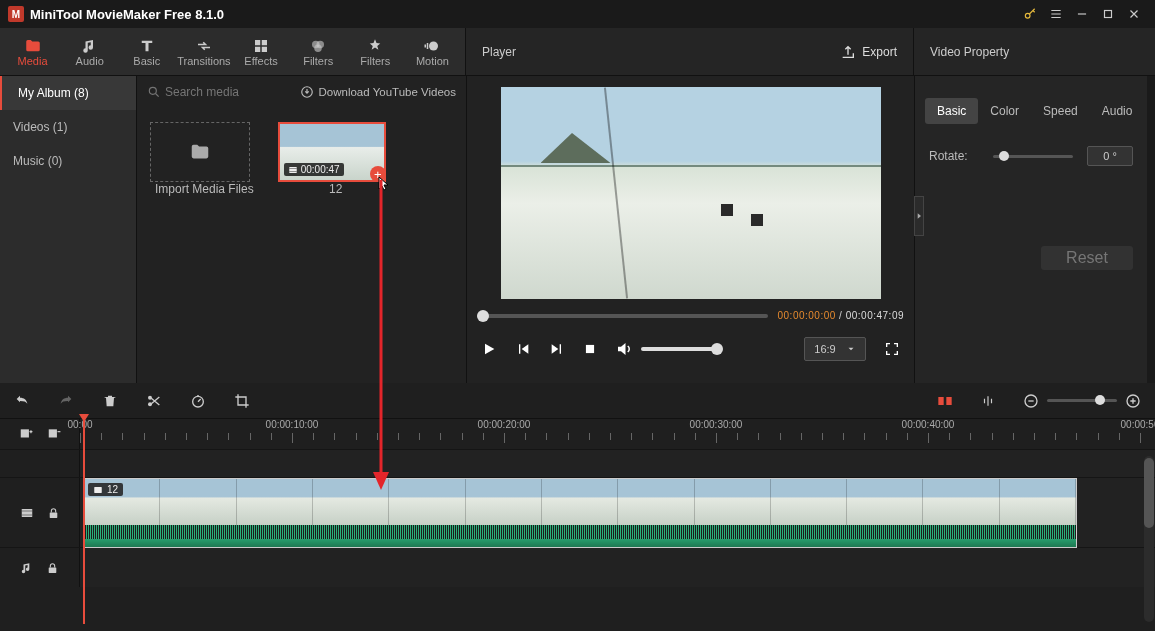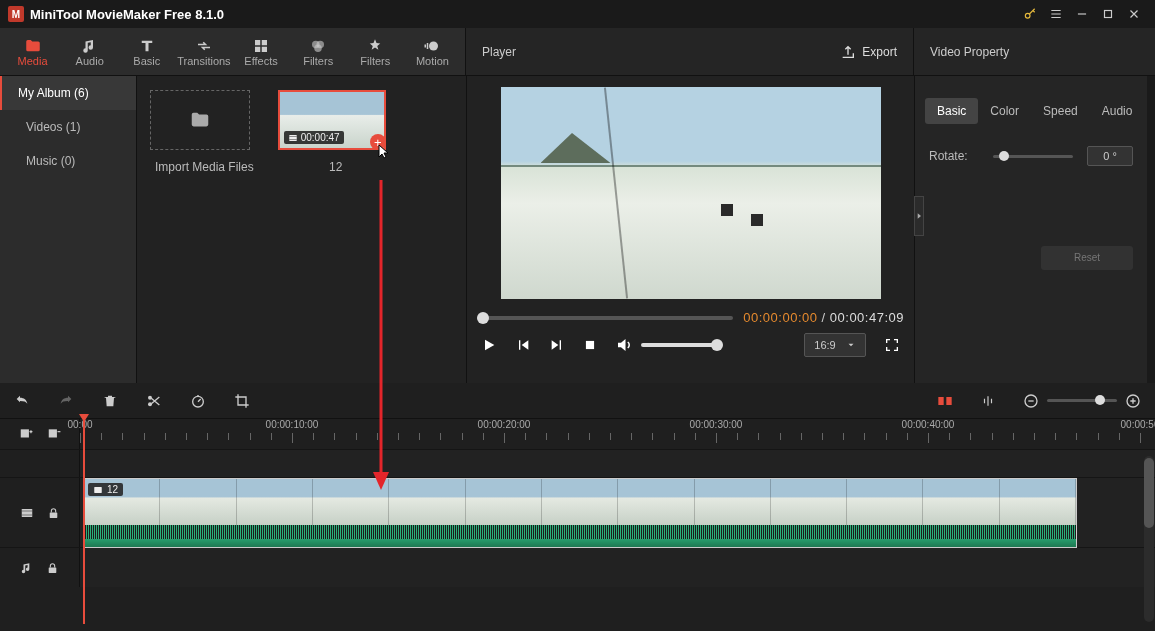--- a/index.html
+++ b/index.html
@@ -20,66 +20,66 @@
   .tool-tab.active .lbl{color:#e74c3c;}
   .tool-tab svg{width:18px;height:18px;}
   .panel-head{flex:1;display:flex;align-items:center;padding:0 16px;border-right:1px solid #111;}
   .panel-head.last{border-right:none;}
   .panel-head .ptitle{color:#ccc;font-size:12px;}
   .panel-head .spacer{flex:1;}
   .export-btn{display:flex;align-items:center;gap:6px;cursor:pointer;color:#ddd;}
   
   .mid{display:flex;height:307px;}
   .sidebar{width:137px;background:#2c2c2c;border-right:1px solid #111;}
-  .sidebar .sitem{height:34px;display:flex;align-items:center;padding-left:26px;color:#bbb;cursor:pointer;font-size:12px;}
+  .sidebar .sitem{height:34px;display:flex;align-items:center;padding-left:13px;color:#bbb;cursor:pointer;font-size:12px;}
   .sidebar .sitem.active{background:#383838;color:#fff;border-left:2px solid #e74c3c;padding-left:16px;}
   .media-pane{width:330px;background:#222;border-right:1px solid #111;display:flex;flex-direction:column;}
   .media-top{height:32px;display:flex;align-items:center;padding:0 10px;gap:4px;}
   .media-top .search-ic{opacity:.6;}
   .media-top input{background:transparent;border:none;color:#aaa;outline:none;font-size:12px;width:120px;}
   .media-top .spacer{flex:1;}
   .media-top .dl{display:flex;align-items:center;gap:5px;color:#bbb;cursor:pointer;font-size:11.5px;}
   .media-grid{flex:1;display:flex;gap:24px;padding:14px 10px;align-items:flex-start;}
-  .media-item{display:flex;flex-direction:column;align-items:center;gap:10px;}
+  .media-item{display:flex;flex-direction:column;align-items:center;}
   .import-box{width:100px;height:60px;border:1px dashed #666;display:flex;align-items:center;justify-content:center;cursor:pointer;}
   .clip-thumb{width:108px;height:60px;border:2px solid #e74c3c;position:relative;cursor:pointer;background:linear-gradient(to bottom,#a6c4d6 0%,#a6c4d6 40%,#e8ede9 42%,#c9d4cb 100%);}
   .clip-thumb .badge{position:absolute;left:4px;bottom:4px;background:rgba(0,0,0,.75);color:#eee;font-size:10px;display:flex;align-items:center;gap:3px;padding:1px 4px;border-radius:2px;}
   .clip-thumb .plus{position:absolute;right:-2px;bottom:-2px;width:16px;height:16px;background:#e74c3c;border-radius:50%;display:flex;align-items:center;justify-content:center;color:#fff;font-size:13px;line-height:1;}
   .clip-thumb .cursor{position:absolute;right:-6px;bottom:-12px;}
   .media-lbl{color:#bbb;font-size:12px;padding-left:8px;}
   .player-pane{flex:1;background:#222;border-right:1px solid #111;display:flex;flex-direction:column;padding:10px 10px 4px;}
   .preview{flex:0 0 214px;display:flex;align-items:center;justify-content:center;}
   .preview .canvas{width:380px;height:212px;background:linear-gradient(to bottom,#b5d2e2 0%,#b5d2e2 35%, #d9e3d7 38%, #ebefe8 55%, #cfd8ce 100%);position:relative;overflow:hidden;}
   .preview .canvas::before{content:"";position:absolute;left:0;right:0;top:37%;height:2px;background:#748a7e;}
   .preview .canvas .peak{position:absolute;left:40px;top:46px;width:70px;height:30px;background:#5d6d5c;clip-path:polygon(0 100%,45% 0,100% 100%);}
   .preview .canvas .wire{position:absolute;left:30%;top:0;width:2px;height:100%;background:rgba(0,0,0,0.35);transform:rotate(-6deg);}
   .preview .canvas .gond{position:absolute;width:12px;height:12px;background:#2a2a2a;top:55%;}
   .scrub{display:flex;align-items:center;gap:10px;margin-top:10px;}
   .scrub .bar{flex:1;height:4px;background:#555;border-radius:2px;position:relative;}
   .scrub .bar .knob{position:absolute;left:0;top:-4px;width:12px;height:12px;background:#ddd;border-radius:50%;}
-  .tc{font-size:13px;letter-spacing:0.5px;}
+  .tc{font-size:10px;letter-spacing:0.5px;}
   .tc .cur{color:#e68a2e;}
   .tc .tot{color:#ddd;}
-  .controls{display:flex;align-items:center;gap:18px;margin-top:8px;padding:0 4px;}
+  .controls{display:flex;align-items:center;gap:18px;margin-top:16px;padding:0 4px;}
   .ctrl-btn{cursor:pointer;display:flex;align-items:center;}
   .vol-bar{width:80px;height:4px;background:#ddd;border-radius:2px;position:relative;margin-left:-10px;}
   .vol-bar::after{content:"";position:absolute;right:-2px;top:-4px;width:12px;height:12px;background:#ddd;border-radius:50%;}
   .aspect{width:62px;height:24px;background:#333;border:1px solid #555;display:flex;align-items:center;justify-content:center;gap:10px;color:#ccc;cursor:pointer;font-size:11px;border-radius:2px;}
   .props-pane{width:232px;background:#252525;display:flex;flex-direction:column;position:relative;}
   .props-tabs{display:flex;padding:22px 10px 0;gap:0;}
   .ptab{padding:6px 12px;color:#bbb;cursor:pointer;font-size:12px;}
   .ptab.active{background:#444;color:#fff;border-radius:3px;}
   .prop-row{display:flex;align-items:center;padding:0 14px;margin-top:28px;gap:8px;}
   .prop-row .plbl{width:50px;color:#bbb;}
   .flip-btn{width:28px;height:22px;background:#3a3a3a;display:flex;align-items:center;justify-content:center;cursor:pointer;border-radius:2px;}
   .pslider{flex:1;height:3px;background:#555;border-radius:2px;position:relative;margin:0 6px;}
   .pslider .pknob{position:absolute;left:6px;top:-4px;width:10px;height:10px;background:#ddd;border-radius:50%;}
   .pslider.s2 .pknob{left:14px;}
   .pval{width:46px;height:20px;background:#333;border:1px solid #555;text-align:center;font-size:11px;line-height:18px;color:#ccc;border-radius:2px;}
-  .reset-btn{margin:80px 14px 0 auto;width:92px;height:24px;background:#323232;color:#767676;text-align:center;line-height:24px;border-radius:3px;cursor:pointer;font-size:10px;}
+  .reset-btn{margin:80px 14px 0 auto;width:92px;height:24px;background:#323232;color:#767676;text-align:center;line-height:24px;border-radius:3px;cursor:pointer;font-size:16px;}
   .collapse-tab{position:absolute;left:-1px;top:120px;width:10px;height:40px;background:#2b2b2b;border:1px solid #444;display:flex;align-items:center;justify-content:center;cursor:pointer;}
   
   .timeline{height:248px;background:#1f1f1f;display:flex;flex-direction:column;}
   .tl-tools{height:36px;display:flex;align-items:center;padding:0 14px;gap:28px;border-bottom:1px solid #111;}
   .tl-tools .sp{flex:1;}
   .tl-tools .zoom{display:flex;align-items:center;gap:8px;}
   .tl-tools .zbar{width:70px;height:3px;background:#555;border-radius:2px;position:relative;}
   .tl-tools .zbar::after{content:"";position:absolute;right:12px;top:-4px;width:10px;height:10px;background:#ddd;border-radius:50%;}
   .tl-tools .tbtn{cursor:pointer;}
   .ruler-row{display:flex;height:30px;}
@@ -208,26 +208,41 @@
   </div>
 
   <div class="panel-head last">
     <span class="ptitle">Video Property</span>
   </div>
 </div>
 
 <div class="mid">
 
   <div class="sidebar">
-    <div class="sitem active">My Album (6)</div>
+    <div class="sitem active">My Album (8)</div>
     <div class="sitem">Videos (1)</div>
     <div class="sitem">Music (0)</div>
   </div>
 
   <div class="media-pane">
+    <div class="media-top">
+      <svg class="search-ic" width="14" height="14" viewBox="0 0 24 24" fill="none" stroke="#aaa" stroke-width="2">
+          <circle cx="10" cy="10" r="6"></circle>
+          <path d="M20 20l-5-5"></path>
+        </svg>
+      <input placeholder="Search media" style="">
+      <div class="spacer"></div>
+      <div class="dl">
+        <svg width="14" height="14" viewBox="0 0 24 24" fill="none" stroke="#bbb" stroke-width="2">
+            <circle cx="12" cy="12" r="9"></circle>
+            <path d="M12 7v7M9 11l3 3 3-3"></path>
+          </svg>
+        <span>Download YouTube Videos</span>
+      </div>
+    </div>
     <div class="media-grid">
       <div class="media-item">
         <div class="import-box">
           <svg width="22" height="22" viewBox="0 0 24 24" fill="#aaa">
               <path d="M3 6a2 2 0 012-2h4l2 2h8a2 2 0 012 2v9a2 2 0 01-2 2H5a2 2 0 01-2-2V6z"></path>
             </svg>
         </div>
         <span class="media-lbl">Import Media Files</span>
       </div>
       <div class="media-item">

